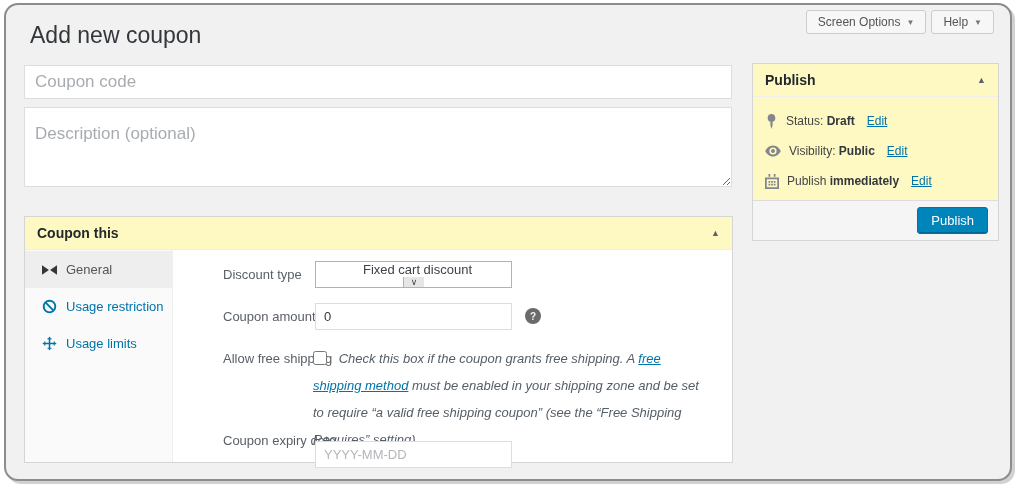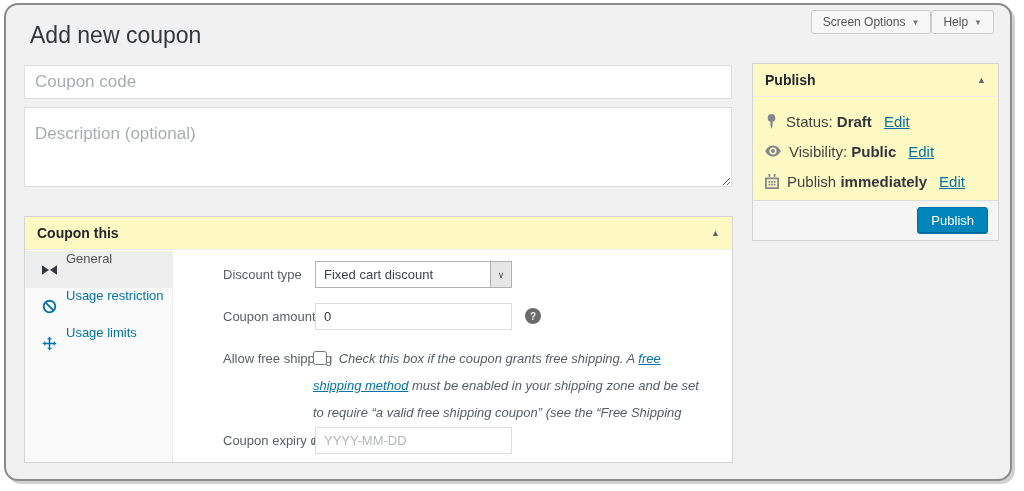--- a/index.html
+++ b/index.html
@@ -6,21 +6,21 @@
   html,body { width:1024px; height:491px; background:#ffffff; font-family:"Liberation Sans", sans-serif; }
   body { position:relative; overflow:hidden; }
 
   .frame {
     position:absolute; left:4px; top:3px; width:1008px; height:478px;
     background:#f1f1f1; border:2px solid #8c8c8c; border-radius:14px;
     box-shadow:3px 3px 0 rgba(0,0,0,0.18);
   }
 
   
-  .top-buttons { position:absolute; top:5px; right:16px; display:flex; }
+  .top-buttons { position:absolute; top:5px; right:16px; display:flex; gap:5px; }
   .meta-btn {
     height:24px; padding:0 11px; background:#f7f7f7; border:1px solid #cccccc;
     border-radius:3px; font-size:12px; color:#555; display:flex; align-items:center; gap:6px;
     font-family:"Liberation Sans", sans-serif; cursor:pointer;
   }
   .meta-btn .chev { font-size:8px; color:#72777c; }
 
   .page-title { position:absolute; left:24px; top:17px; font-size:23px; font-weight:400; color:#32373c; }
 
   
@@ -42,28 +42,28 @@
     padding:0 12px; border-bottom:1px solid #eee;
   }
   .panel-title { font-size:14px; font-weight:bold; color:#23282d; }
   .toggle { font-size:9px; color:#5b626a; cursor:pointer; line-height:1; }
 
   
   #coupon-data { left:18px; top:211px; width:709px; height:247px; }
   .cd-body { display:flex; height:212px; }
   .cd-tabs { width:148px; background:#fafafa; border-right:1px solid #eee; padding-top:1px; }
   .cd-tab {
-    height:37px; display:flex; gap:9px; padding-left:17px;
+    height:37px; display:flex; align-items:center; gap:9px; padding-left:17px;
     font-size:13px; color:#0073aa; cursor:pointer;
   }
   .cd-tab.active { background:#eee; color:#555; }
   .cd-fields { flex:1; position:relative; background:#fff; }
 
   .field-label { position:absolute; left:10px; font-size:13px; color:#5a6067;margin-left:40px; }
-  .control { position:absolute; left:142px; }
+  .control { position:absolute; left:142px;flex-direction:column; }
 
   .select-box {
     width:197px; height:27px; background:#fff; border:1px solid #b2b2b2;
     display:flex; align-items:center; cursor:pointer;
   }
   .select-value { flex:1; padding-left:8px; font-size:13px; color:#3c434a; }
   .select-arrow {
     width:21px; height:25px; background:#e6e6e6; border-left:1px solid #b2b2b2;
     display:flex; align-items:center; justify-content:center; font-size:9px; color:#444;
   }
@@ -83,21 +83,21 @@
   .fs-desc {
     position:absolute; left:140px; top:95px; width:397px;
     font-size:13px; font-style:italic; color:#555d66; line-height:27px;
   }
   .fs-desc input[type="checkbox"] { width:14px; height:14px; margin:0 8px 0 0; vertical-align:-2px; cursor:pointer; }
   .fs-link { color:#0073aa; text-decoration:underline; cursor:pointer; }
 
   
   #publish-box { left:746px; top:58px; width:247px; height:178px; }
   .pub-rows { padding:9px 12px 0 12px; }
-  .pub-row { display:flex; align-items:center; gap:8px; height:30px; font-size:15px; color:#444; }
+  .pub-row { display:flex; align-items:center; gap:8px; height:30px; font-size:12px; color:#444; }
   .pub-row .strong { font-weight:bold; color:#32373c; }
   .edit-link { color:#0073aa; text-decoration:underline; cursor:pointer; margin-left:4px; }
   .pub-footer {
     position:absolute; left:0; right:0; bottom:0; height:40px;
     background:#f5f5f5; border-top:1px solid #ddd;
   }
   .publish-btn {
     position:absolute; right:10px; top:6px; height:27px; padding:0 13px;
     background:#0085ba; border:1px solid #0073aa; border-radius:3px;
     color:#fff; font-size:13px; font-family:"Liberation Sans", sans-serif; cursor:pointer;
@@ -175,21 +175,21 @@
         <input class="control small-input" style="top: 53px;" type="text" value="0">
         <span class="help-tip" style="top:58px;">?</span>
 
         <span class="field-label" style="top:101px;">Allow free shipping</span>
         <div class="fs-desc">
           <input type="checkbox" style="">
           <span>Check this box if the coupon grants free shipping. A </span><a class="fs-link">free shipping method</a><span> must be enabled in your shipping zone and be set to require “a valid free shipping coupon” (see the “Free Shipping Requires” setting).</span>
         </div>
 
         <span class="field-label" style="top:183px;">Coupon expiry date</span>
-        <input class="control small-input" style="top: 177px;" type="text" placeholder="YYYY-MM-DD">
+        <input class="control small-input" style="top: 191px;" type="text" placeholder="YYYY-MM-DD">
 
       </div>
     </div>
   </div>
 
   <div id="publish-box" class="panel">
     <div class="panel-header">
       <span class="panel-title">Publish</span>
       <span class="toggle">▲</span>
     </div>

